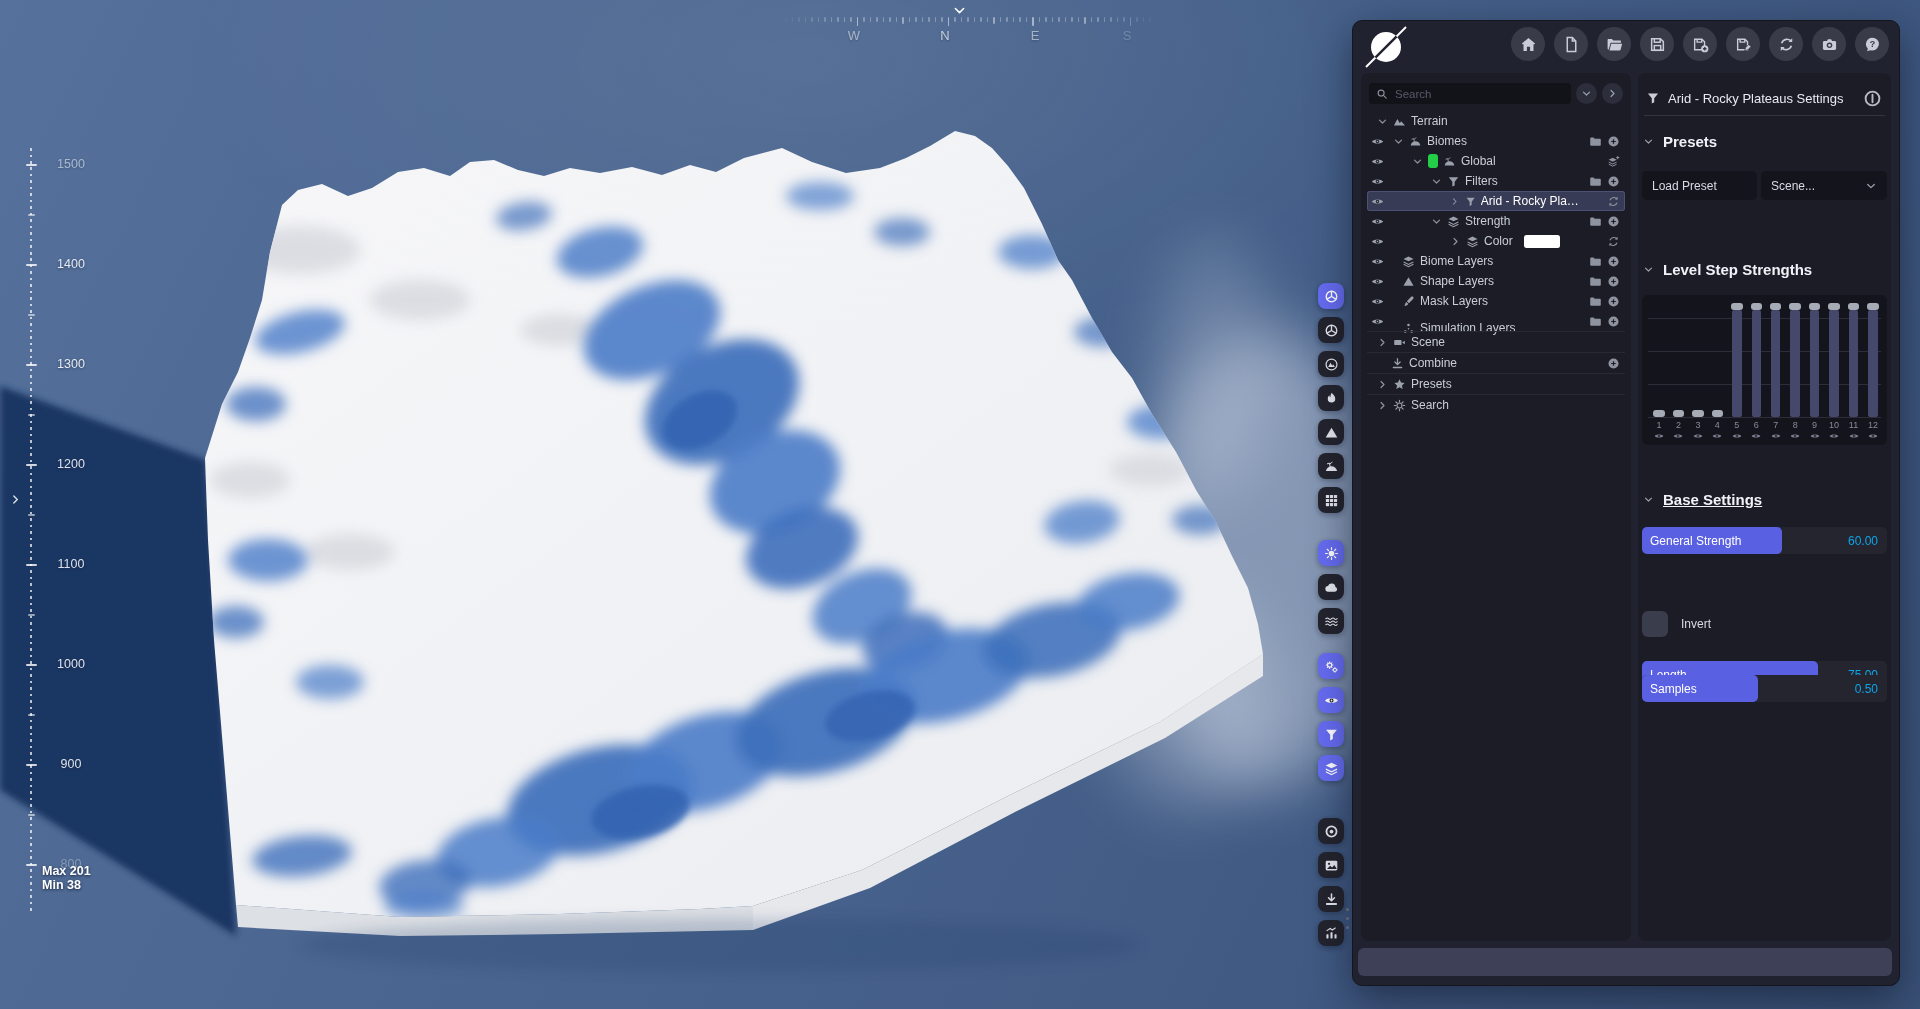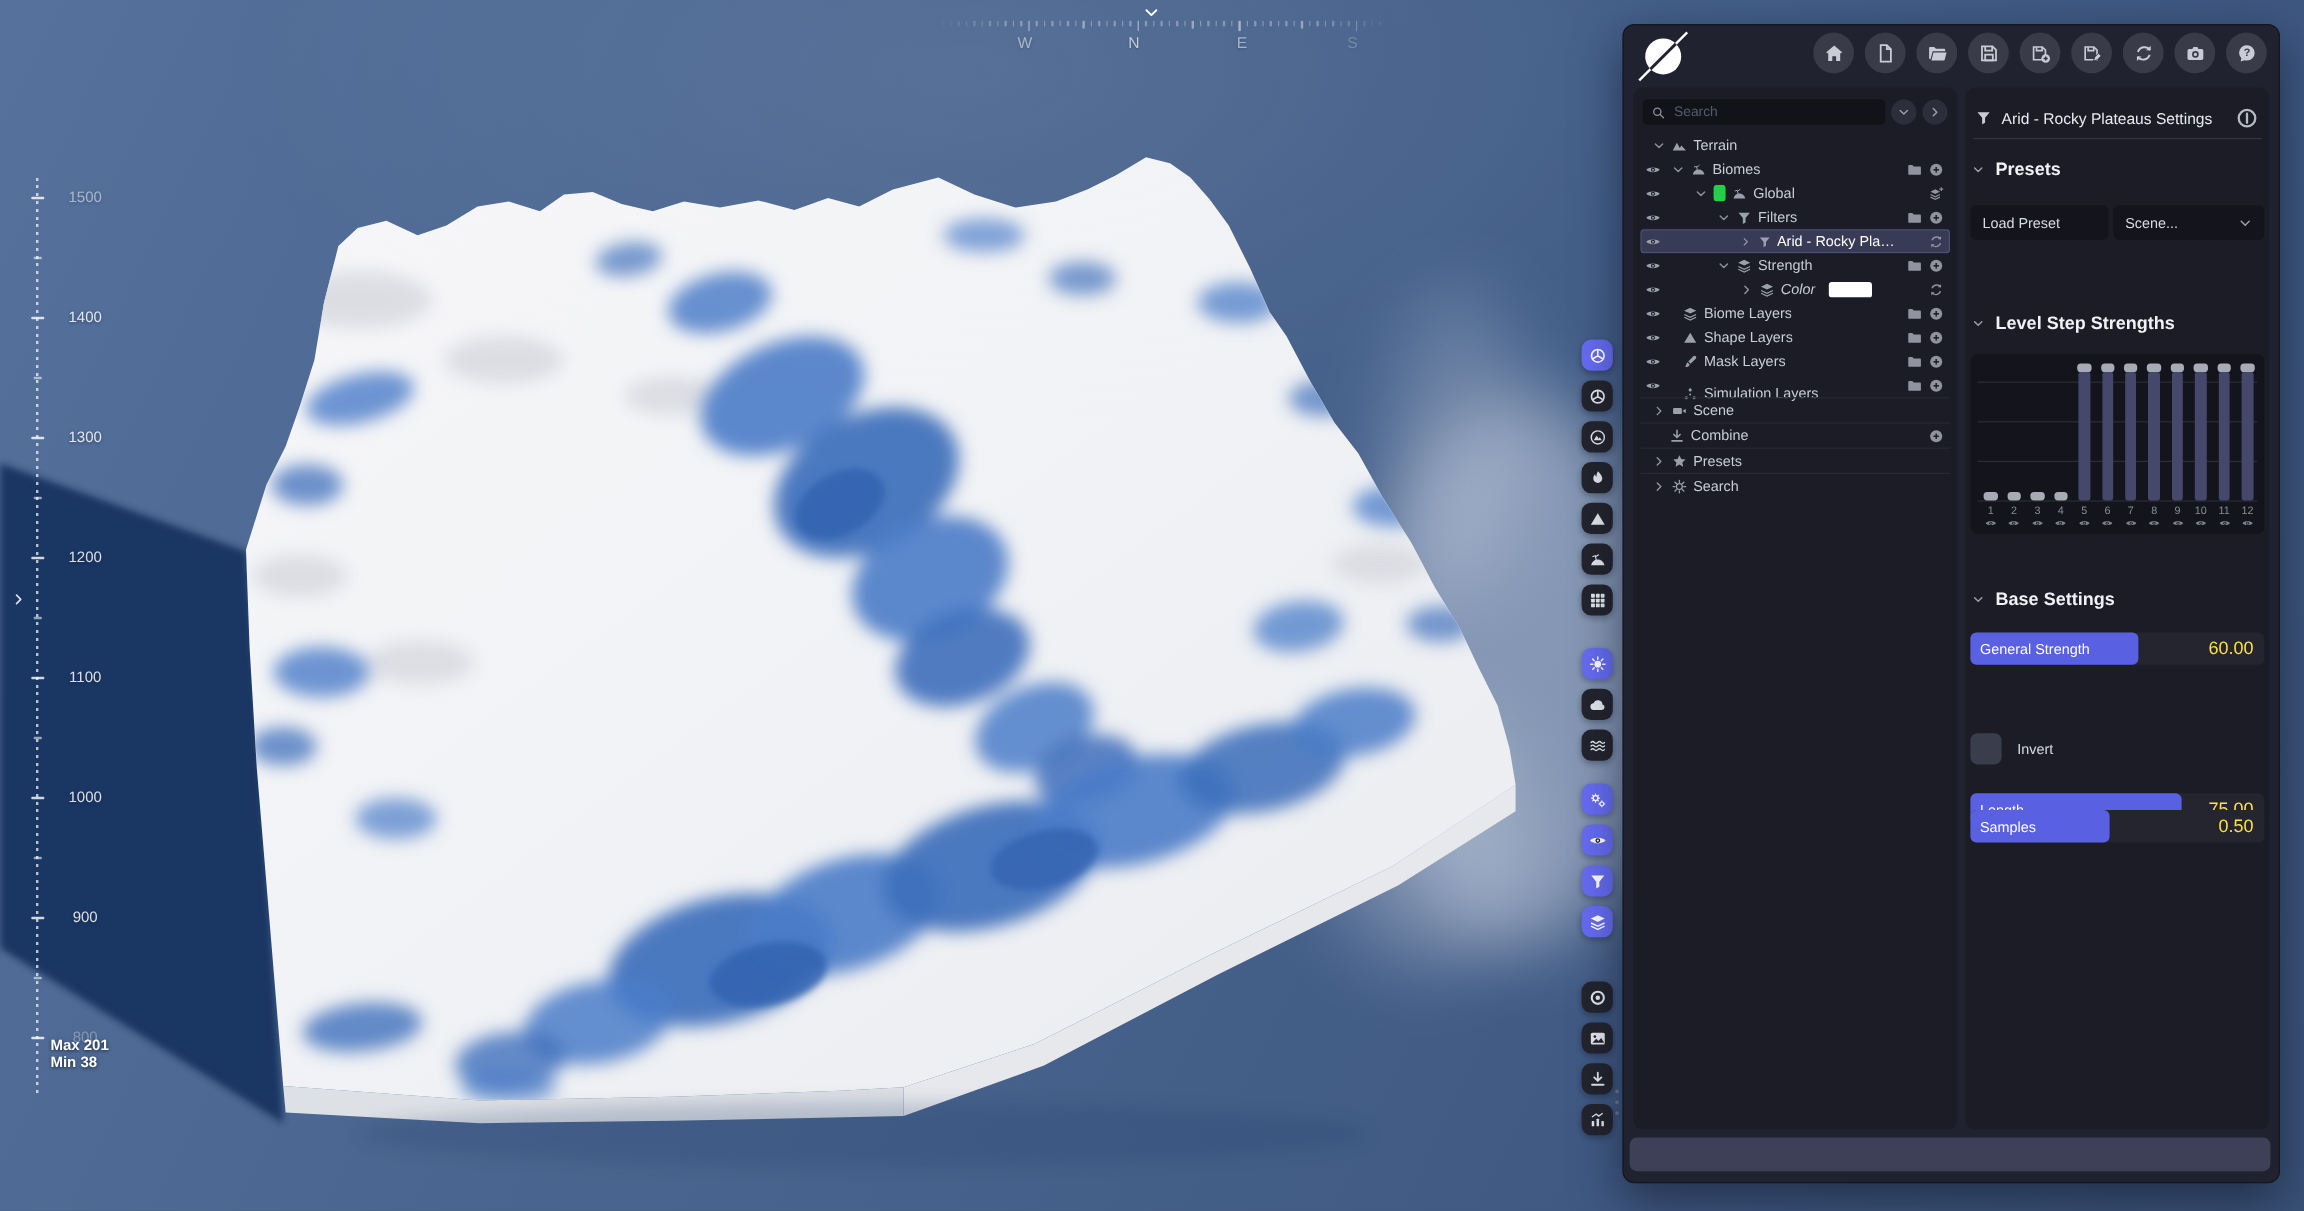--- a/index.html
+++ b/index.html
@@ -83,21 +83,21 @@
   .sect{position:absolute;left:5px;display:flex;align-items:center;gap:9px;color:#f1f2f7;
       font-weight:bold;font-size:15px;cursor:pointer;}
   .sect .schev{color:#9aa0ac;display:flex;}
   .pair{position:absolute;left:4px;width:245px;display:flex;gap:4px;}
   .pbox{background:#14151c;border-radius:5px;display:flex;align-items:center;padding:0 10px;
       color:#d8dbe3;font-size:12px;box-sizing:border-box;}
   .pbox .chev{margin-left:auto;color:#9aa0ac;display:flex;}
   .slider{position:absolute;left:4px;width:245px;height:27px;background:#24252f;border-radius:5px;cursor:ew-resize;}
   .slider .fill{position:absolute;left:0;top:0;bottom:0;background:#5a60e2;border-radius:5px;}
   .slider .slabel{position:absolute;left:8px;top:0;bottom:0;display:flex;align-items:center;font-size:12px;color:#fff;}
-  .slider .sval{position:absolute;right:9px;top:0;bottom:0;display:flex;align-items:center;font-size:15px;color:#fde047;}
+  .slider .sval{position:absolute;right:9px;top:0;bottom:0;display:flex;align-items:center;font-size:12px;color:#0ea5e9;}
   .chkrow{position:absolute;left:4px;display:flex;align-items:center;gap:13px;color:#d8dbe3;font-size:12px;}
   .chk{width:26px;height:26px;border-radius:6px;background:#3a3d4c;cursor:pointer;}
 
   
   .chart{position:absolute;left:4px;top:222px;width:245px;height:150px;background:#14151c;border-radius:6px;}
   .gline{position:absolute;left:6px;right:6px;height:1px;background:#2b2d38;}
   .bar-body{position:absolute;width:9.5px;background:#45486a;border-radius:2px;}
   .bar-cap{position:absolute;width:11.5px;height:7px;background:#a7abb5;border-radius:3px;cursor:grab;}
   .bar-num{position:absolute;width:20px;text-align:center;font-size:9px;color:#868b99;top:125px;}
   .bar-eye{position:absolute;top:136px;cursor:pointer;display:flex;}
@@ -725,21 +725,21 @@
               </svg>
             </span>
             <div class="content" style="margin-left:83px;margin-right:44px;">
               <svg viewBox="0 0 16 16" width="11" height="11" style="color:#8f93a0;display:block">
                 <path d="M5.9 3.6 10.2 8l-4.3 4.4" fill="none" stroke="currentColor" stroke-width="1.7" stroke-linecap="round" stroke-linejoin="round"></path>
               </svg>
               <svg viewBox="0 0 16 16" width="13" height="13" style="color:#9ba0ad;display:block">
                 <path d="M8 1.8l6.2 3L8 7.8l-6.2-3z" fill="currentColor"></path>
                 <path d="M2 8.7l6 2.9 6-2.9M2 11.5l6 2.9 6-2.9" fill="none" stroke="currentColor" stroke-width="1.3"></path>
               </svg>
-              <span style="overflow:hidden;text-overflow:ellipsis;font-style:italic;">Color</span>
+              <span style="overflow:hidden;text-overflow:ellipsis;">Color</span>
               <span class="swatch-wide" style="background:#ffffff"></span>
             </div>
             <div class="rIcons">
               <span style="display:flex;color:#8f93a0;">
                 <svg viewBox="0 0 16 16" width="13" height="13" style="color:currentColor;display:block">
                   <path d="M12.6 5.3A5 5 0 0 0 3.7 6.5M3.4 10.7a5 5 0 0 0 8.9-1.2" fill="none" stroke="currentColor" stroke-width="1.4"></path>
                   <path d="M13 2.2v3.3H9.7zM3 13.8v-3.3h3.3z" fill="currentColor"></path>
                 </svg>
               </span>
             </div>
@@ -1089,21 +1089,21 @@
           <div class="bar-num" style="left:220.95px;">12</div>
           <div class="bar-eye" style="left:225.95px;">
             <svg viewBox="0 0 16 16" width="10" height="10" style="color:#7d8290;display:block">
               <path d="M1.1 8C3.4 4.7 12.6 4.7 14.9 8 12.6 11.3 3.4 11.3 1.1 8z" fill="currentColor"></path>
               <circle cx="8" cy="8" r="2.1" fill="#1b1c26"></circle>
               <circle cx="8" cy="8" r="1" fill="currentColor"></circle>
             </svg>
           </div>
         </div>
 
-      <div class="sect" style="top:418px;">
+      <div class="sect" style="top:418px;text-decoration:underline;">
         <span class="schev" id="chev-base">
             <svg viewBox="0 0 16 16" width="11" height="11" style="color:#9aa0ac;display:block">
               <path d="M3.6 5.9 8 10.2l4.4-4.3" fill="none" stroke="currentColor" stroke-width="1.7" stroke-linecap="round" stroke-linejoin="round"></path>
             </svg>
           </span>
         <span>Base Settings</span>
       </div>
 
       <div class="slider" style="top:454px;">
         <div class="fill" id="fill-gs" style="width: 57%;"></div>

